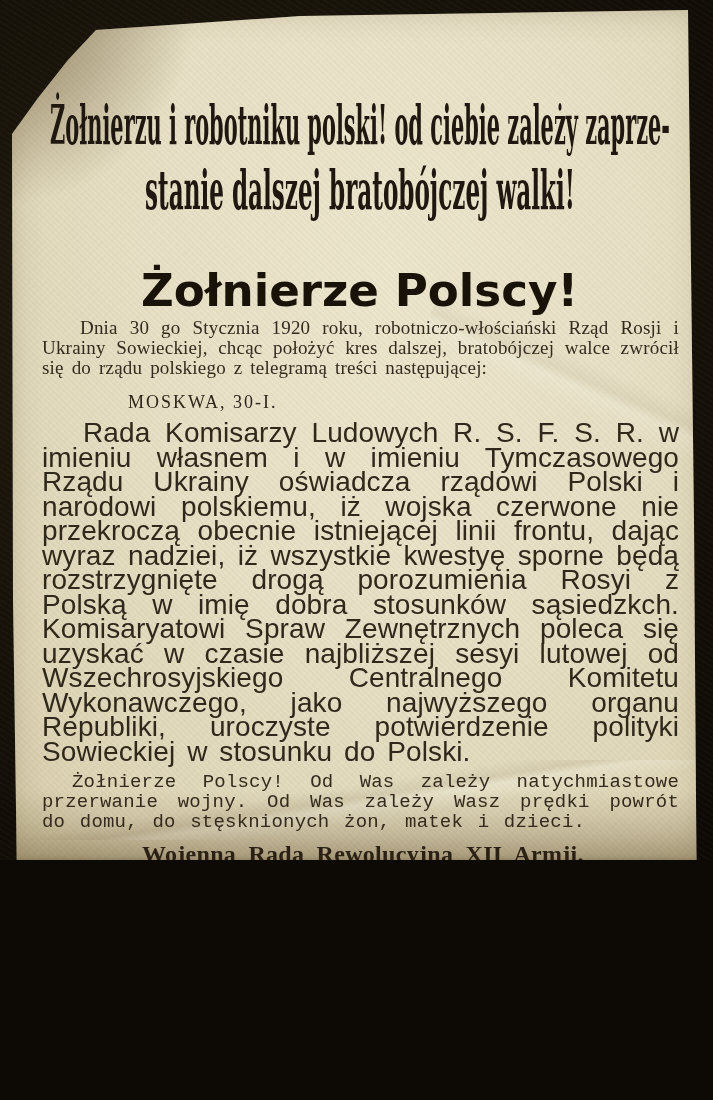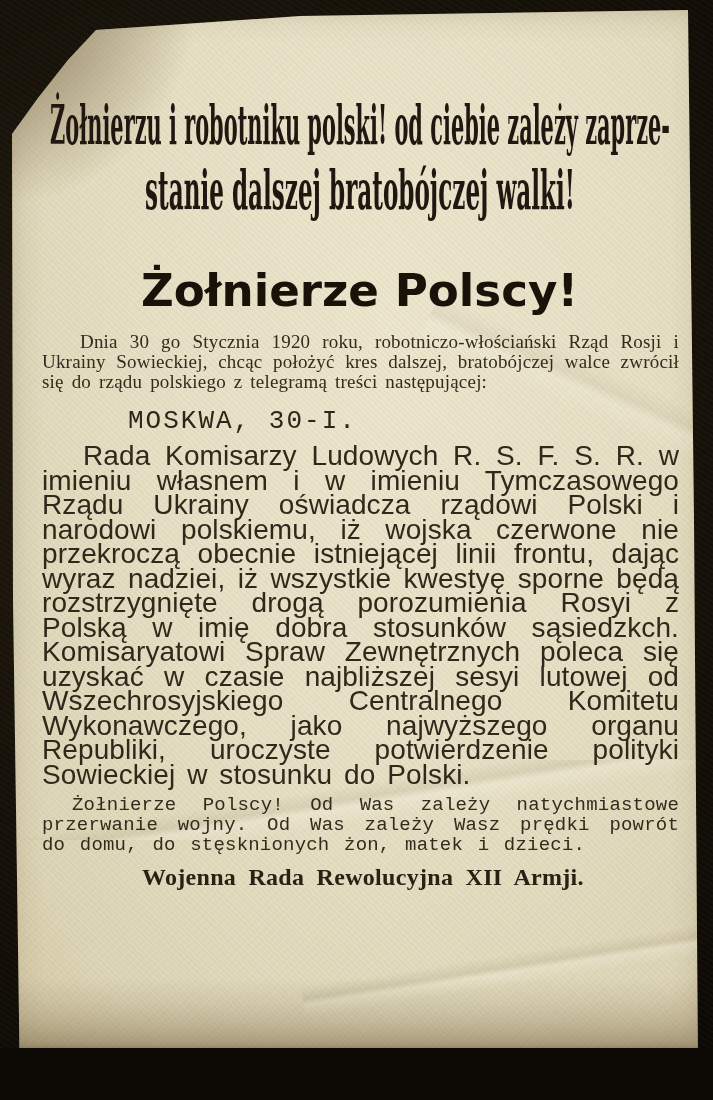--- a/index.html
+++ b/index.html
@@ -3,21 +3,21 @@
 <meta charset="utf-8">
 <title>Leaflet</title>
 <style>
   html,body{margin:0;padding:0;}
   body{
     width:713px;height:1100px;overflow:hidden;
     background:#0d0a06;
     font-family:"Liberation Serif", serif;
   }
   .canvas{
-    position:relative;width:713px;height:1048px;overflow:hidden;
+    position:relative;width:713px;height:860px;overflow:hidden;
     background:
       repeating-linear-gradient(32deg, rgba(255,255,255,0.02) 0 2px, rgba(0,0,0,0) 2px 5px),
       radial-gradient(circle at 32% 38%, #231c12 0%, #161108 55%, #0c0905 100%);
   }
   .paper{
     position:absolute;inset:0;
     clip-path:polygon(
       96px 30px, 300px 16px, 688px 10px,
       694px 520px, 698px 1070px,
       400px 1080px, 20px 1088px,
@@ -57,30 +57,29 @@
     fill:#201810;
   }
   .subhead-svg{display:block;margin:40px auto 0 auto;}
   .subhead-text{
     font-family:"DejaVu Sans", sans-serif;
     font-weight:bold;
     fill:#191209;
   }
   p{margin:0;}
   .intro{
-    margin-top:14px;
     font-family:"Liberation Serif", serif;
     font-size:19px;line-height:20px;
     text-align:justify;text-indent:38px;
     word-spacing:3px;letter-spacing:0.2px;
   }
   .dateline{
     margin:14px 0 4px 86px;
-    font-family:Liberation Mono, monospace;
-    font-size:26px;letter-spacing:2px;
+    font-family:Liberation Serif, serif;
+    font-size:18px;letter-spacing:2px;
     color:#2e251a;
   }
   .telegram{
     margin-top:8px;
     font-family:"Liberation Sans", sans-serif;
     font-size:28px;line-height:24.5px;
     text-align:justify;text-indent:41px;
     word-spacing:4px;letter-spacing:0.1px;
     color:#31281c;
   }

